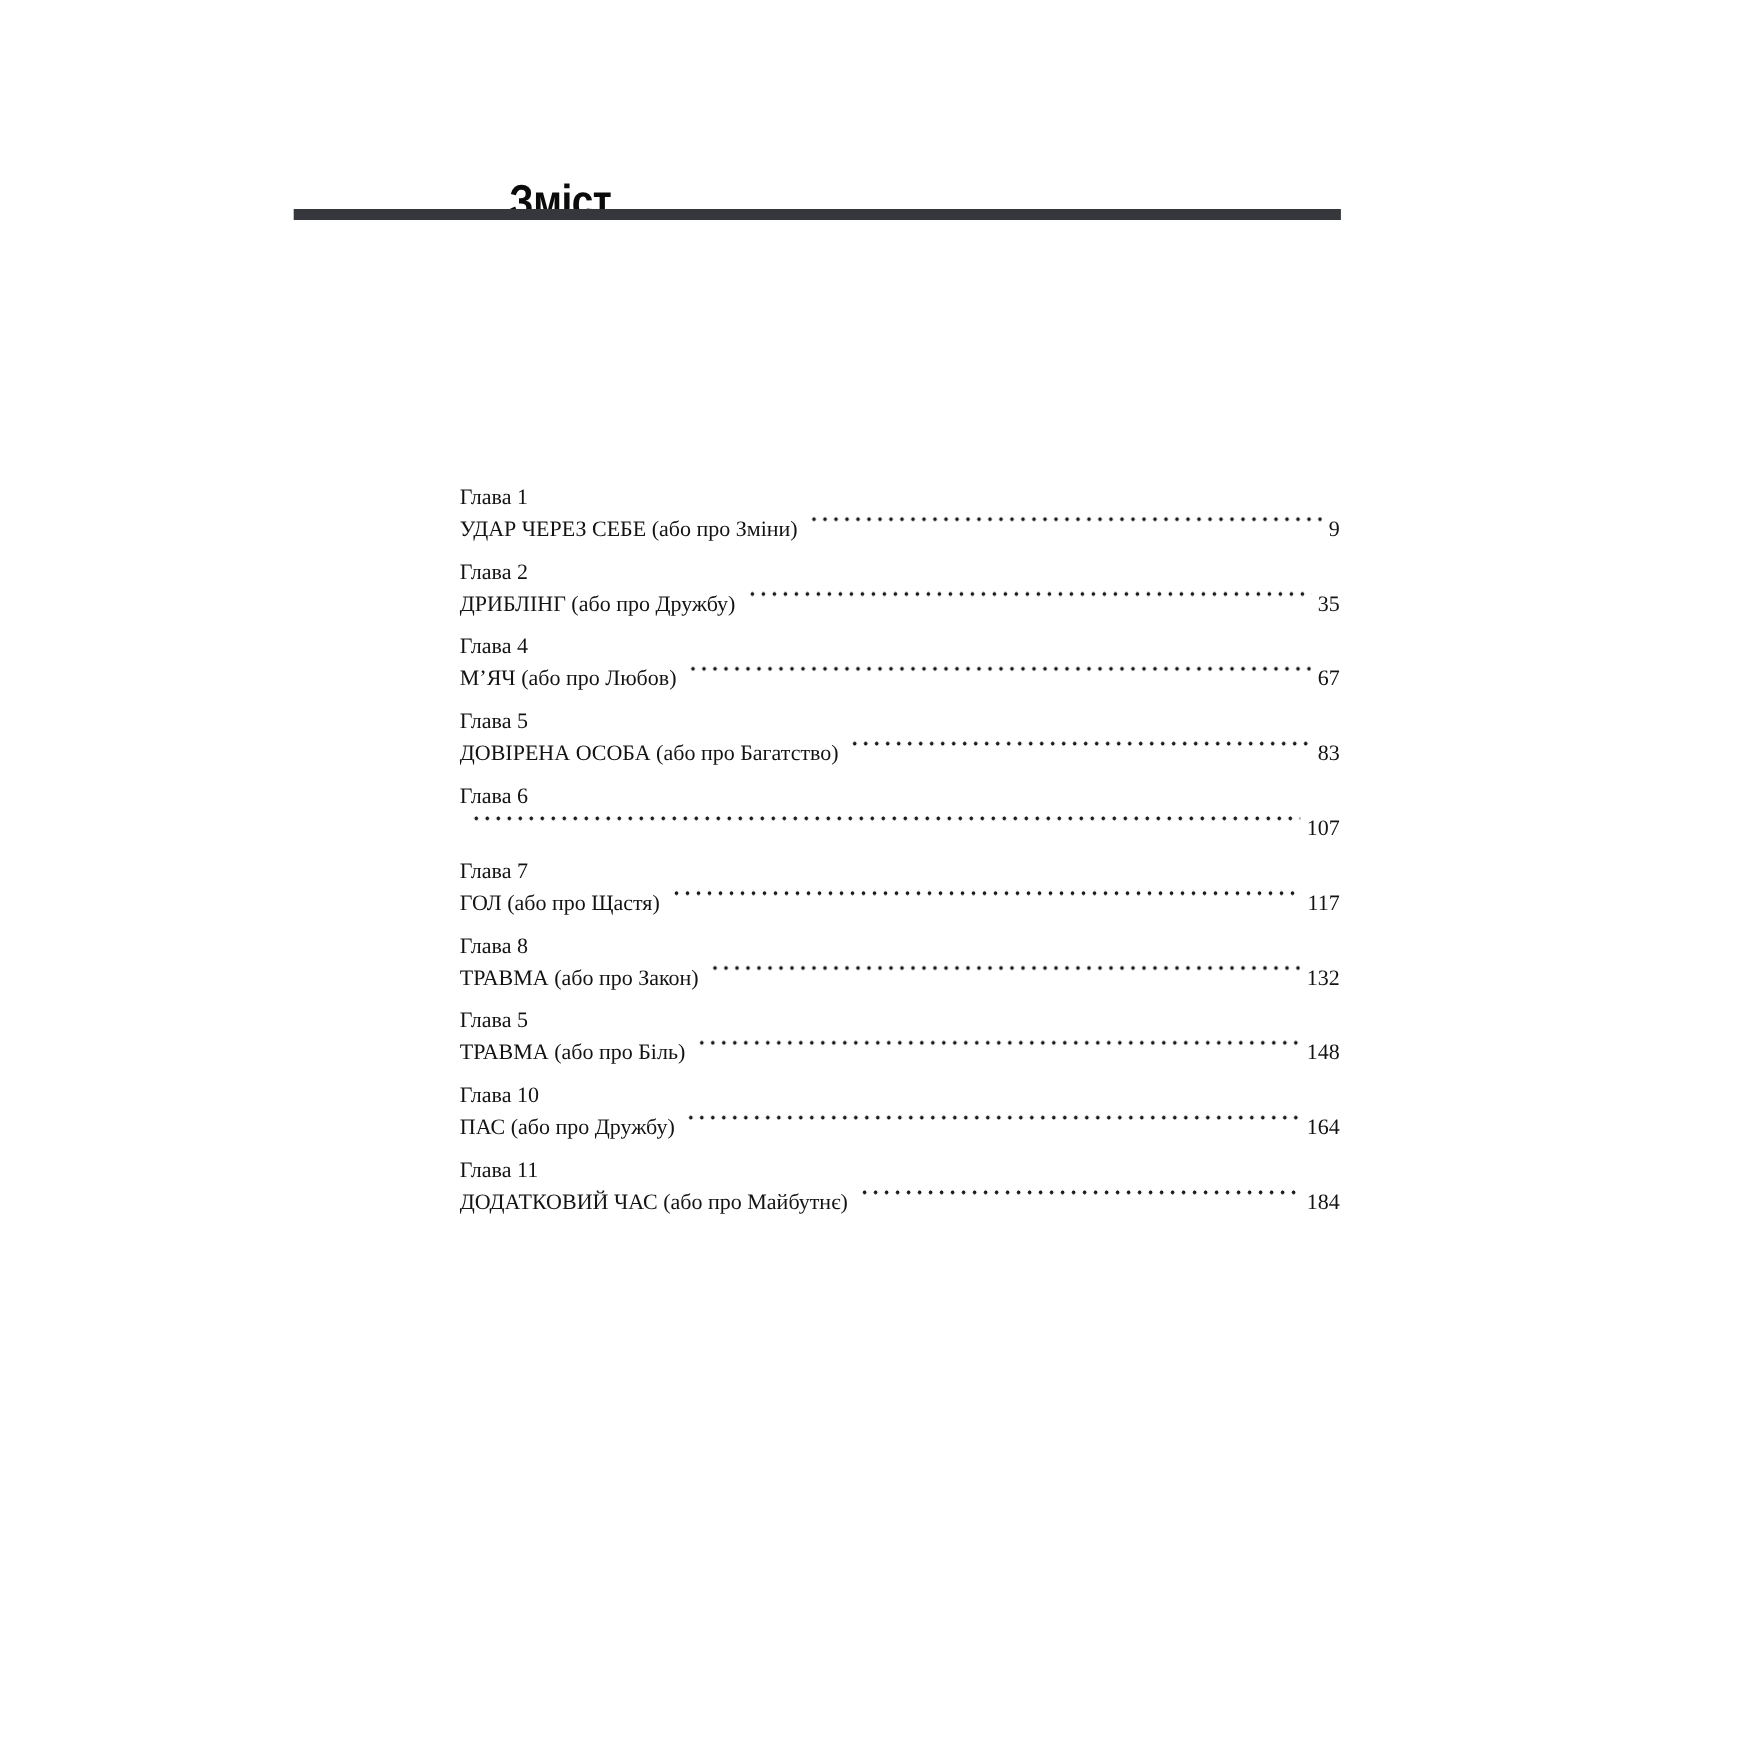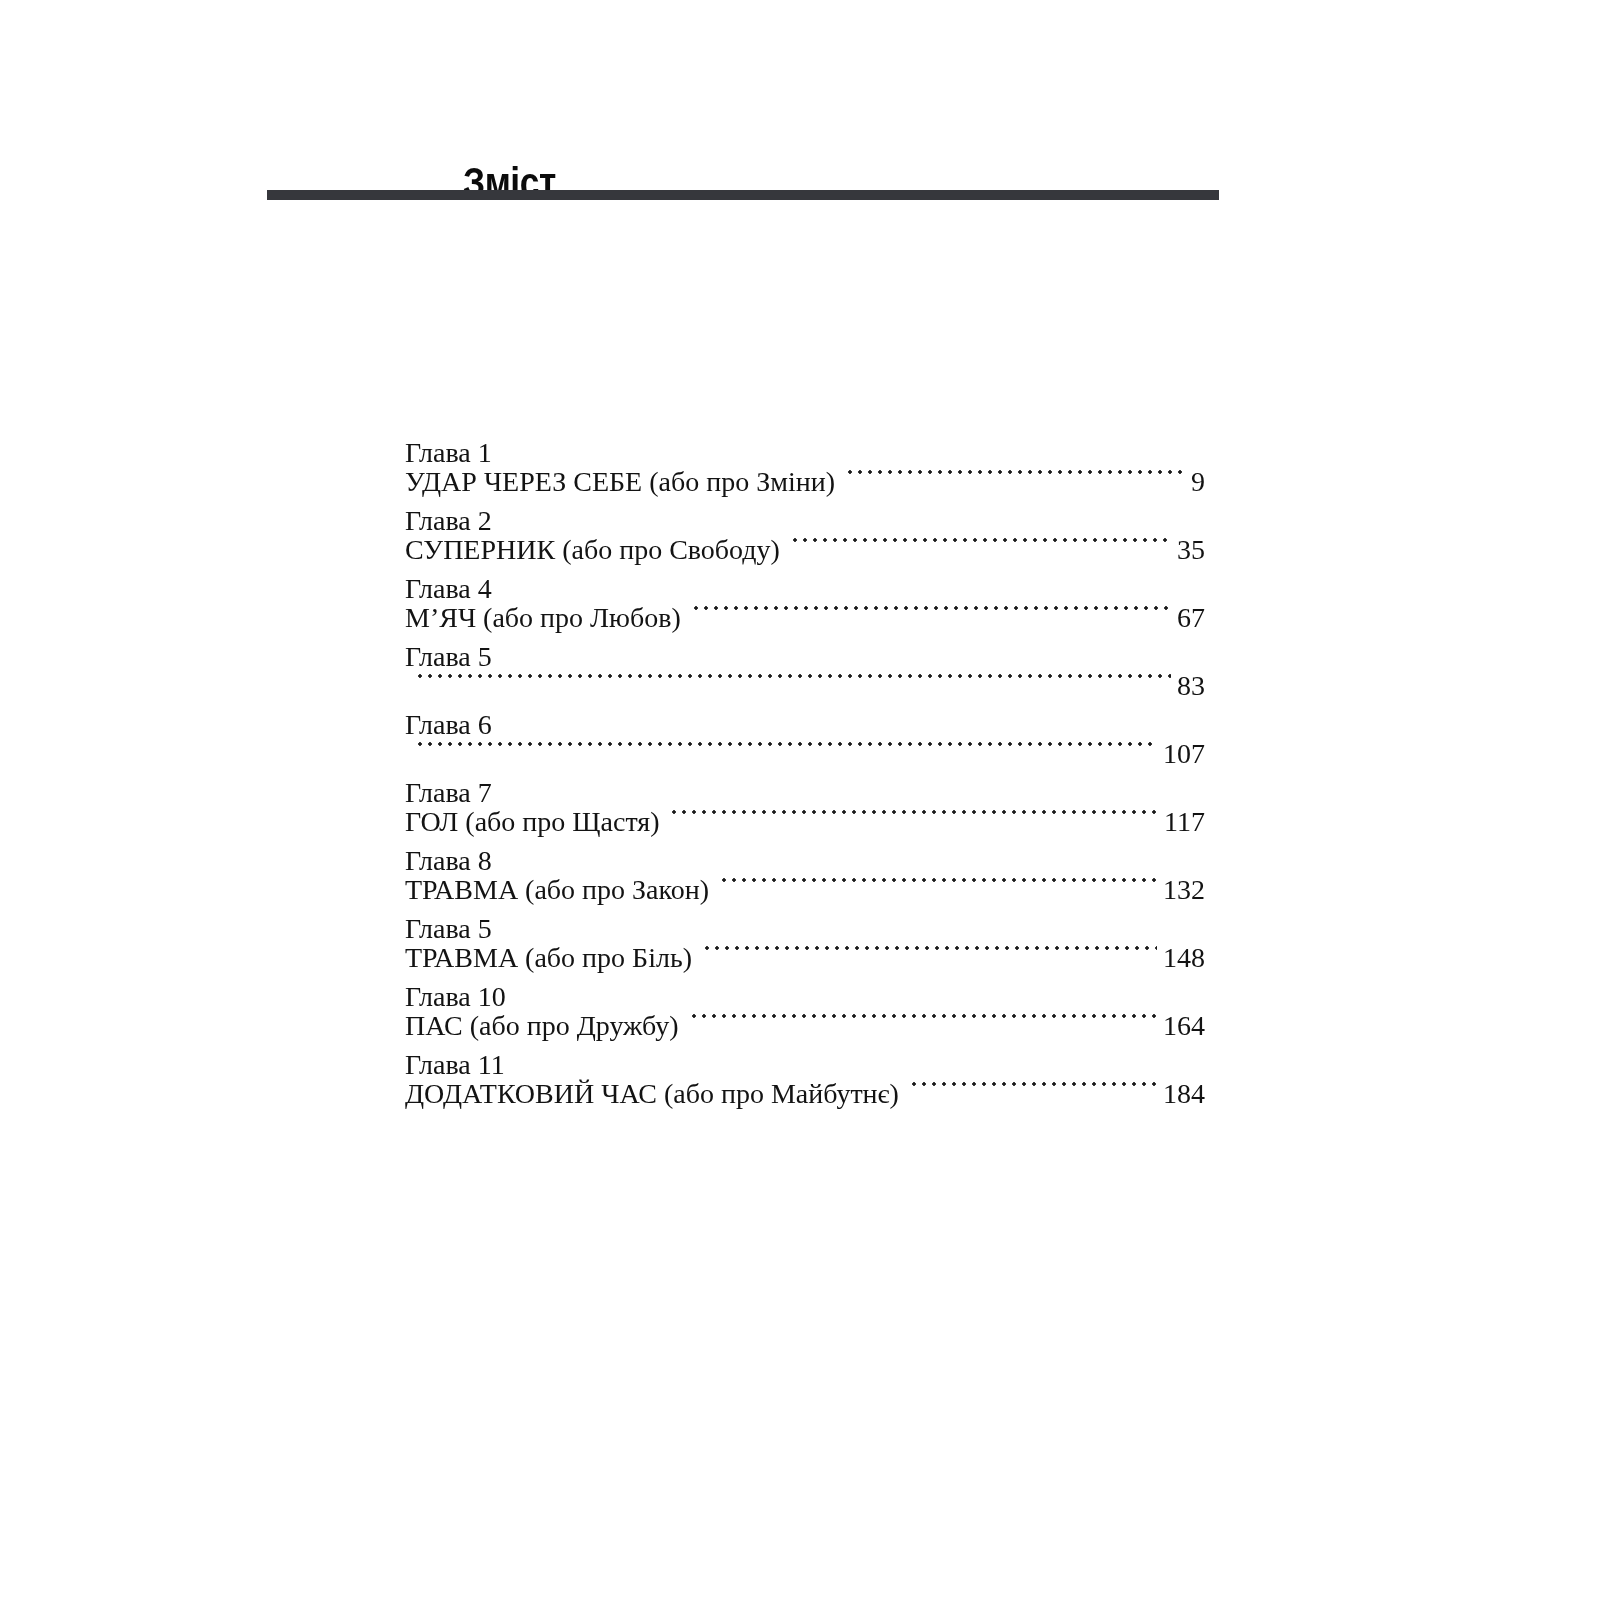--- a/index.html
+++ b/index.html
@@ -34,24 +34,24 @@
   .title-rule {
     position: absolute;
     left: 267px;
     top: 190px;
     width: 952px;
     height: 10px;
     background: #36373c;
   }
   .toc-list {
     position: absolute;
-    left: 405px;
+    left: 418px;
     top: 438px;
     width: 800px;
-    font-size: 28px;
+    font-size: 20px;
   }
   .toc-entry {
     margin-bottom: 10px;
   }
   .toc-chapter {
     line-height: 29px;
     white-space: nowrap;
   }
   .toc-line {
     line-height: 29px;
@@ -92,39 +92,40 @@
     <div class="toc-line">
       <span class="toc-title">УДАР ЧЕРЕЗ СЕБЕ (або про Зміни)</span>
       <span class="leader"></span>
       <span class="toc-page">9</span>
     </div>
   </div>
 
   <div class="toc-entry">
     <div class="toc-chapter">Глава 2</div>
     <div class="toc-line">
-      <span class="toc-title">СУПЕРНИК (або про Свободу)</span>
+      <span class="toc-title">ДРИБЛІНГ (або про Дружбу)</span>
       <span class="leader"></span>
       <span class="toc-page">35</span>
     </div>
   </div>
 
 
   <div class="toc-entry">
     <div class="toc-chapter">Глава 4</div>
     <div class="toc-line">
       <span class="toc-title">М’ЯЧ (або про Любов)</span>
       <span class="leader"></span>
       <span class="toc-page">67</span>
     </div>
   </div>
 
   <div class="toc-entry">
     <div class="toc-chapter">Глава 5</div>
     <div class="toc-line">
+      <span class="toc-title">ДОВІРЕНА ОСОБА (або про Багатство)</span>
       <span class="leader"></span>
       <span class="toc-page">83</span>
     </div>
   </div>
 
   <div class="toc-entry">
     <div class="toc-chapter">Глава 6</div>
     <div class="toc-line">
       <span class="leader"></span>
       <span class="toc-page">107</span>

